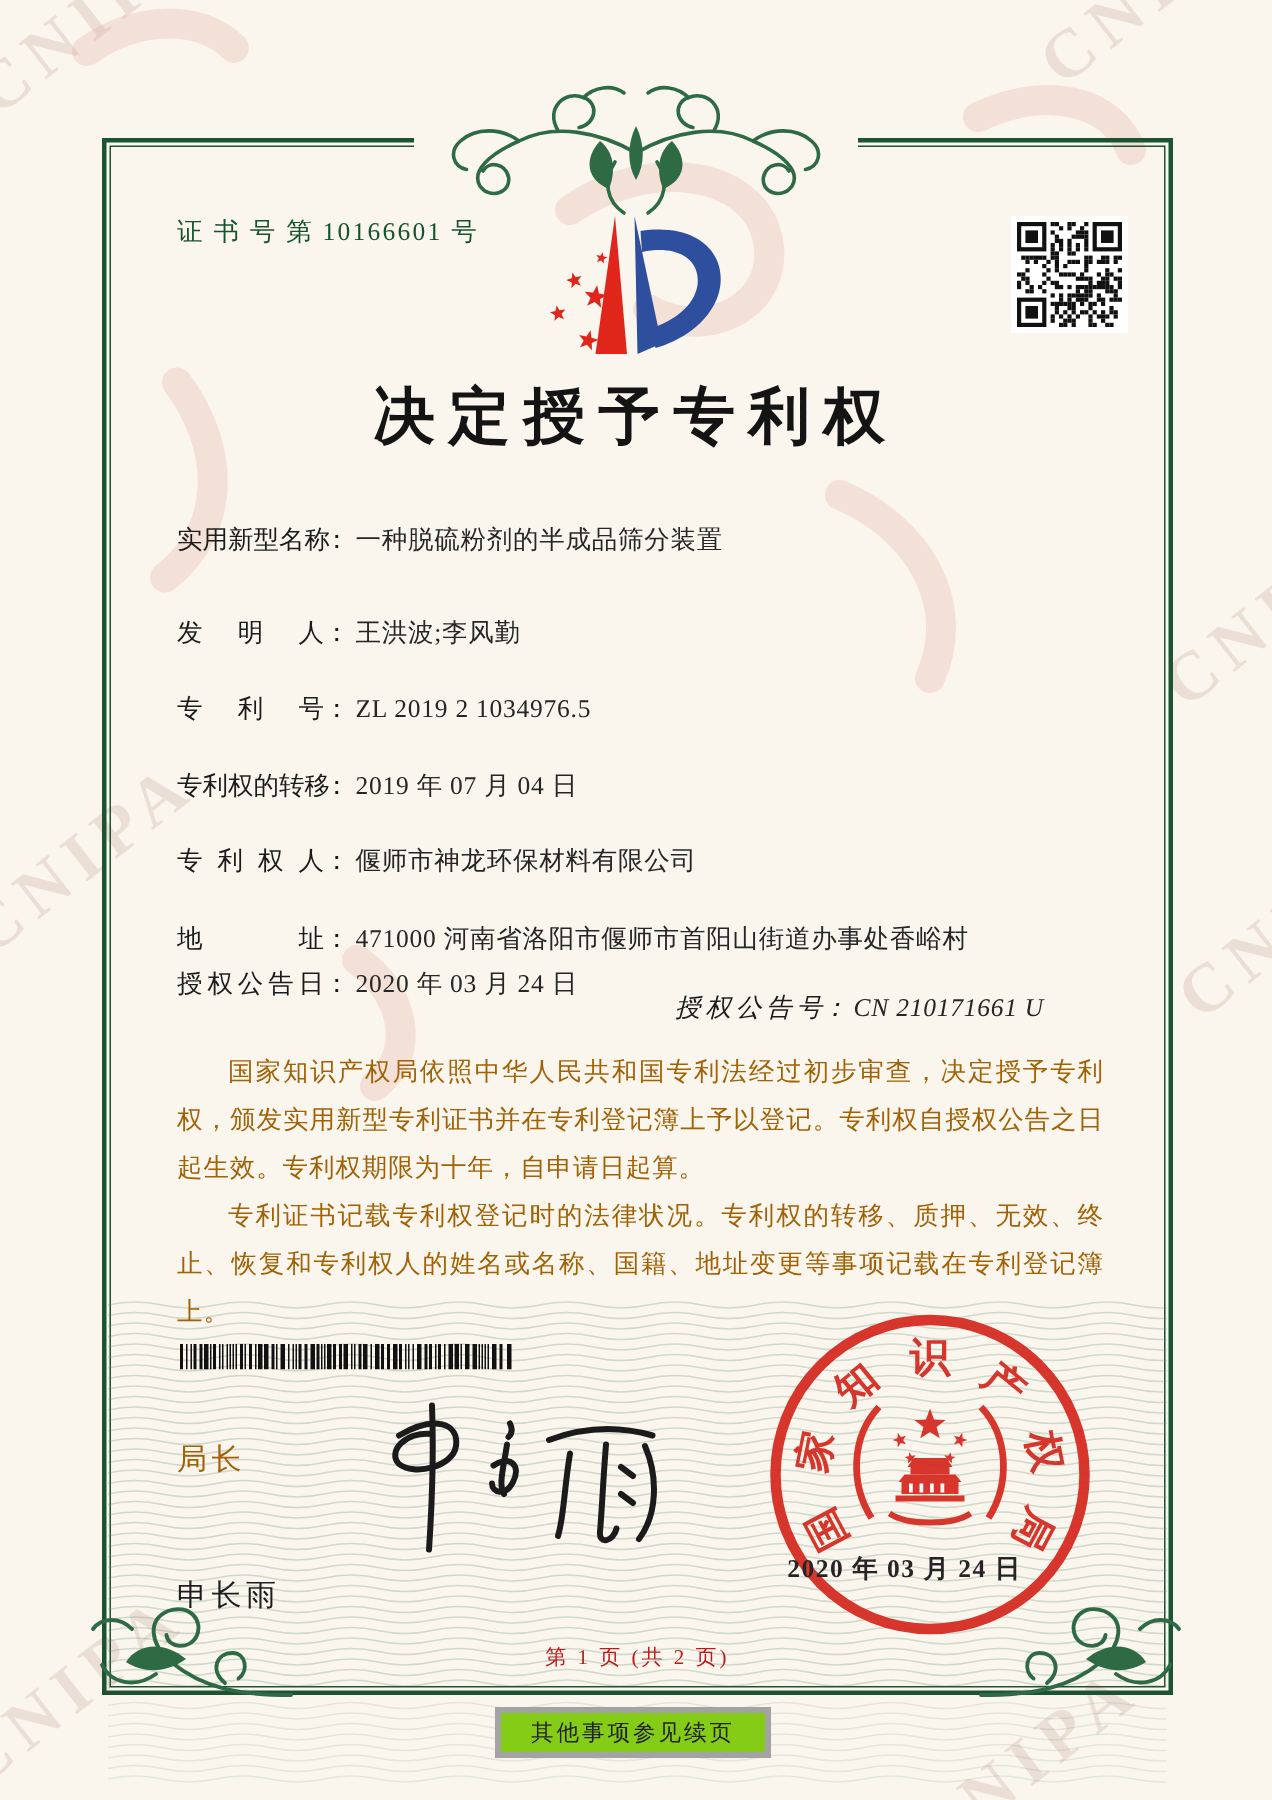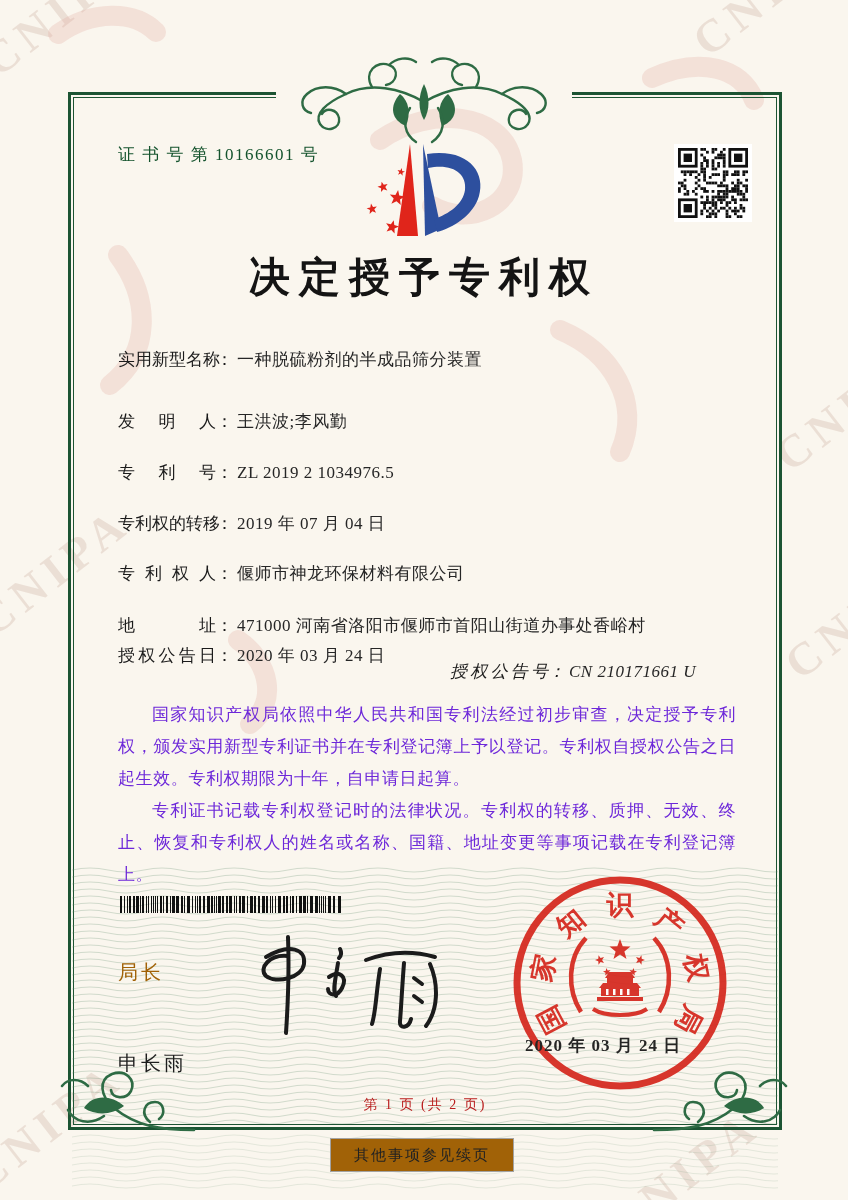--- a/index.html
+++ b/index.html
@@ -37,41 +37,41 @@
   .flabel{display:inline-block;width:98px;text-align:justify;text-align-last:justify;
           color:#1b1b1b;vertical-align:bottom;}
   .fcolon{display:inline-block;width:16px;color:#1b1b1b;}
   .fvalue{margin-left:5px;letter-spacing:.5px;}
   .f1{top:348px}.f2{top:410px}.f3{top:461px}.f4{top:512px}
   .f5{top:562px}.f6{top:614px}.f7{top:644px}
   .f8{top:660px;left:450px;font-style:italic;}
 
   
   .paras{position:absolute;left:118px;top:699px;width:618px;font-size:17px;
-         line-height:32px;color:#6d28d9;text-align:justify;}
+         line-height:32px;color:#a16207;text-align:justify;}
   .paras p{margin:0;text-indent:2em;letter-spacing:.6px;}
 
   
   .barcode{position:absolute;left:120px;top:896px;}
   .signer-title{position:absolute;left:118px;top:959px;font-size:20px;color:#a16207;
                 font-family:"Liberation Sans",sans-serif;letter-spacing:3px;}
   .signer-name{position:absolute;left:118px;top:1050px;font-size:20px;color:#1d1d1d;
                font-family:"Liberation Sans",sans-serif;letter-spacing:3px;}
   .signature{position:absolute;left:238px;top:933px;}
   .signature path{stroke:#1b1b1b;stroke-width:4;fill:none;
                   stroke-linecap:round;stroke-linejoin:round;}
 
   .seal{position:absolute;left:505px;top:870px;opacity:.93;}
   .ringchar{font-size:27px;font-weight:700;fill:#d5281e;}
   .sealdate{font-size:17px;font-weight:600;fill:#161616;letter-spacing:1px;}
 
   .pageinfo{position:absolute;left:68px;top:1096px;width:714px;text-align:center;
             font-size:14px;color:#b91c1c;letter-spacing:2px;}
   .contbox{position:absolute;left:330px;top:1138px;width:184px;height:34px;
-           background:#a16207;border:1px solid #a3a3a3;box-sizing:border-box;
+           background:#84cc16;border:4px solid #a3a3a3;box-sizing:border-box;
            display:flex;align-items:center;justify-content:center;
            font-size:15px;color:#222;letter-spacing:2px;}
 </style>
 </head>
 <body>
 
 <div class="page">
 
   <div class="wm" style="left:-30px;top:-15px">CNIPA</div>
   <div class="wm" style="left:680px;top:-35px">CNIPA</div>

